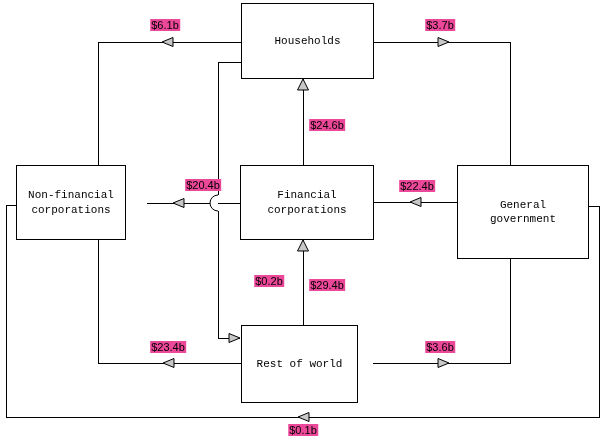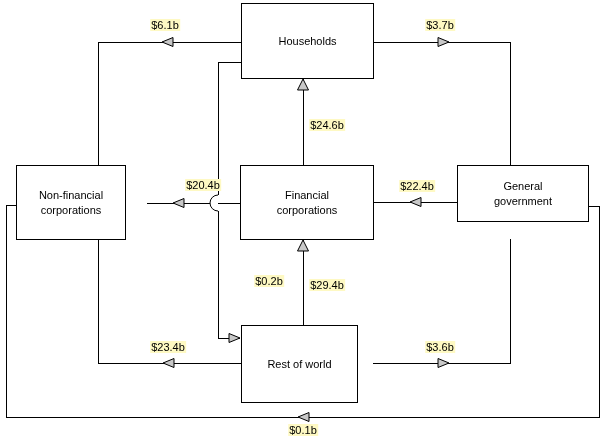--- a/index.html
+++ b/index.html
@@ -28,26 +28,27 @@
     position: absolute;
     box-sizing: border-box;
     border: 1px solid #000000;
     background: #ffffff;
     display: flex;
     align-items: center;
     justify-content: center;
     text-align: center;
     line-height: 1.3;
     white-space: pre-line;
+    font-family: Liberation Mono, monospace;
   }
   .flow-label {
     position: absolute;
     transform: translate(-50%, -50%);
     white-space: nowrap;
-    background: #fef9c3;
+    background: #ec4899;
     padding: 0 1px;
   }
 </style>
 </head>
 <body>
 
 <div class="canvas">
 
   <svg class="wires" width="605" height="441" viewBox="0 0 605 441" xmlns="http://www.w3.org/2000/svg">
 
@@ -90,21 +91,21 @@
     <span>Households</span>
   </div>
   <div class="node" style="left:16px; top:165px; width:110px; height:75px;">
     <span>Non-financial
 corporations</span>
   </div>
   <div class="node" style="left:240px; top:165px; width:134px; height:75px;">
     <span>Financial
 corporations</span>
   </div>
-  <div class="node" style="left:457px; top:165px; width:132px; height:57px;">
+  <div class="node" style="left:457px; top:165px; width:132px; height:94px;">
     <span>General
 government</span>
   </div>
   <div class="node" style="left:241px; top:325px; width:117px; height:78px;">
     <span>Rest of world</span>
   </div>
 
   <span class="flow-label" style="left:165px; top:25px;">$6.1b</span>
   <span class="flow-label" style="left:440px; top:25px;">$3.7b</span>
   <span class="flow-label" style="left:327px; top:125px;">$24.6b</span>

